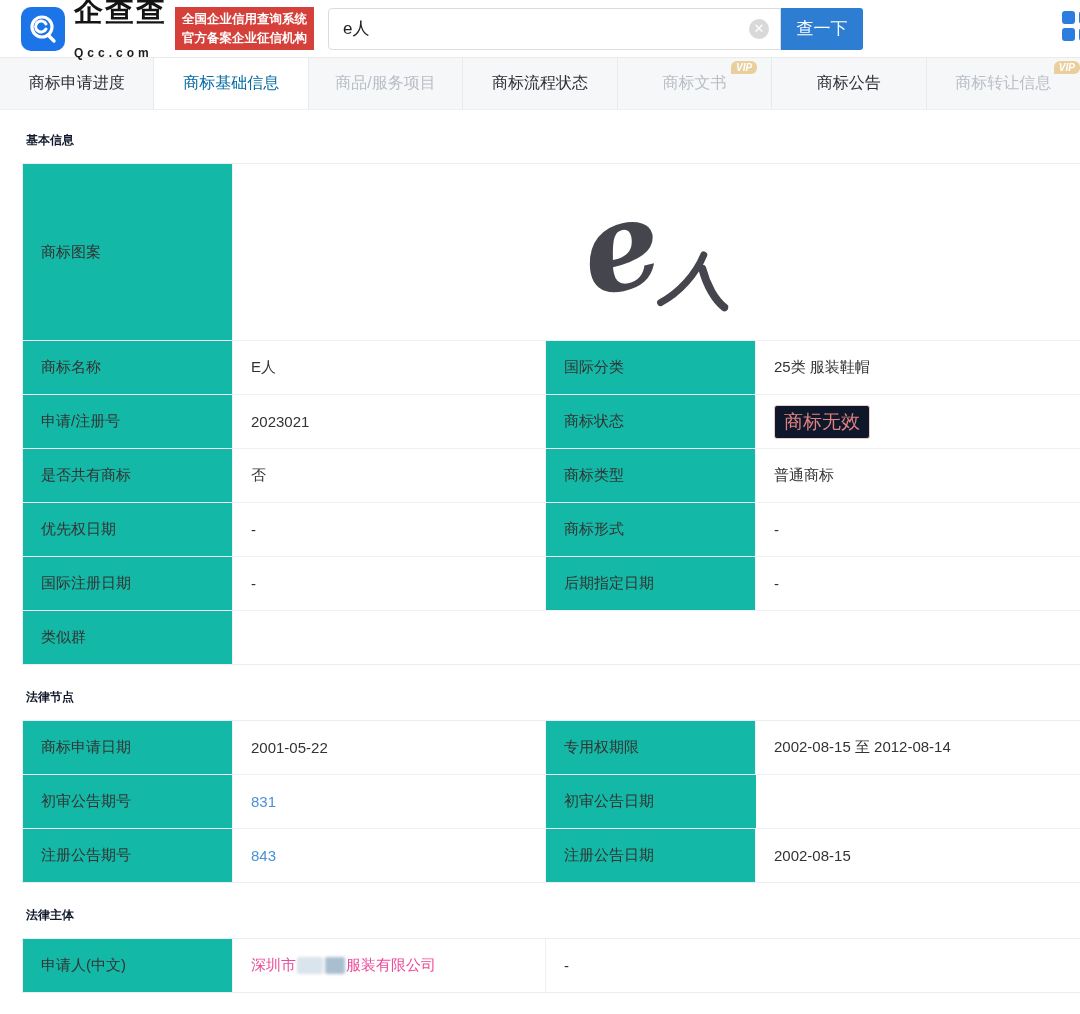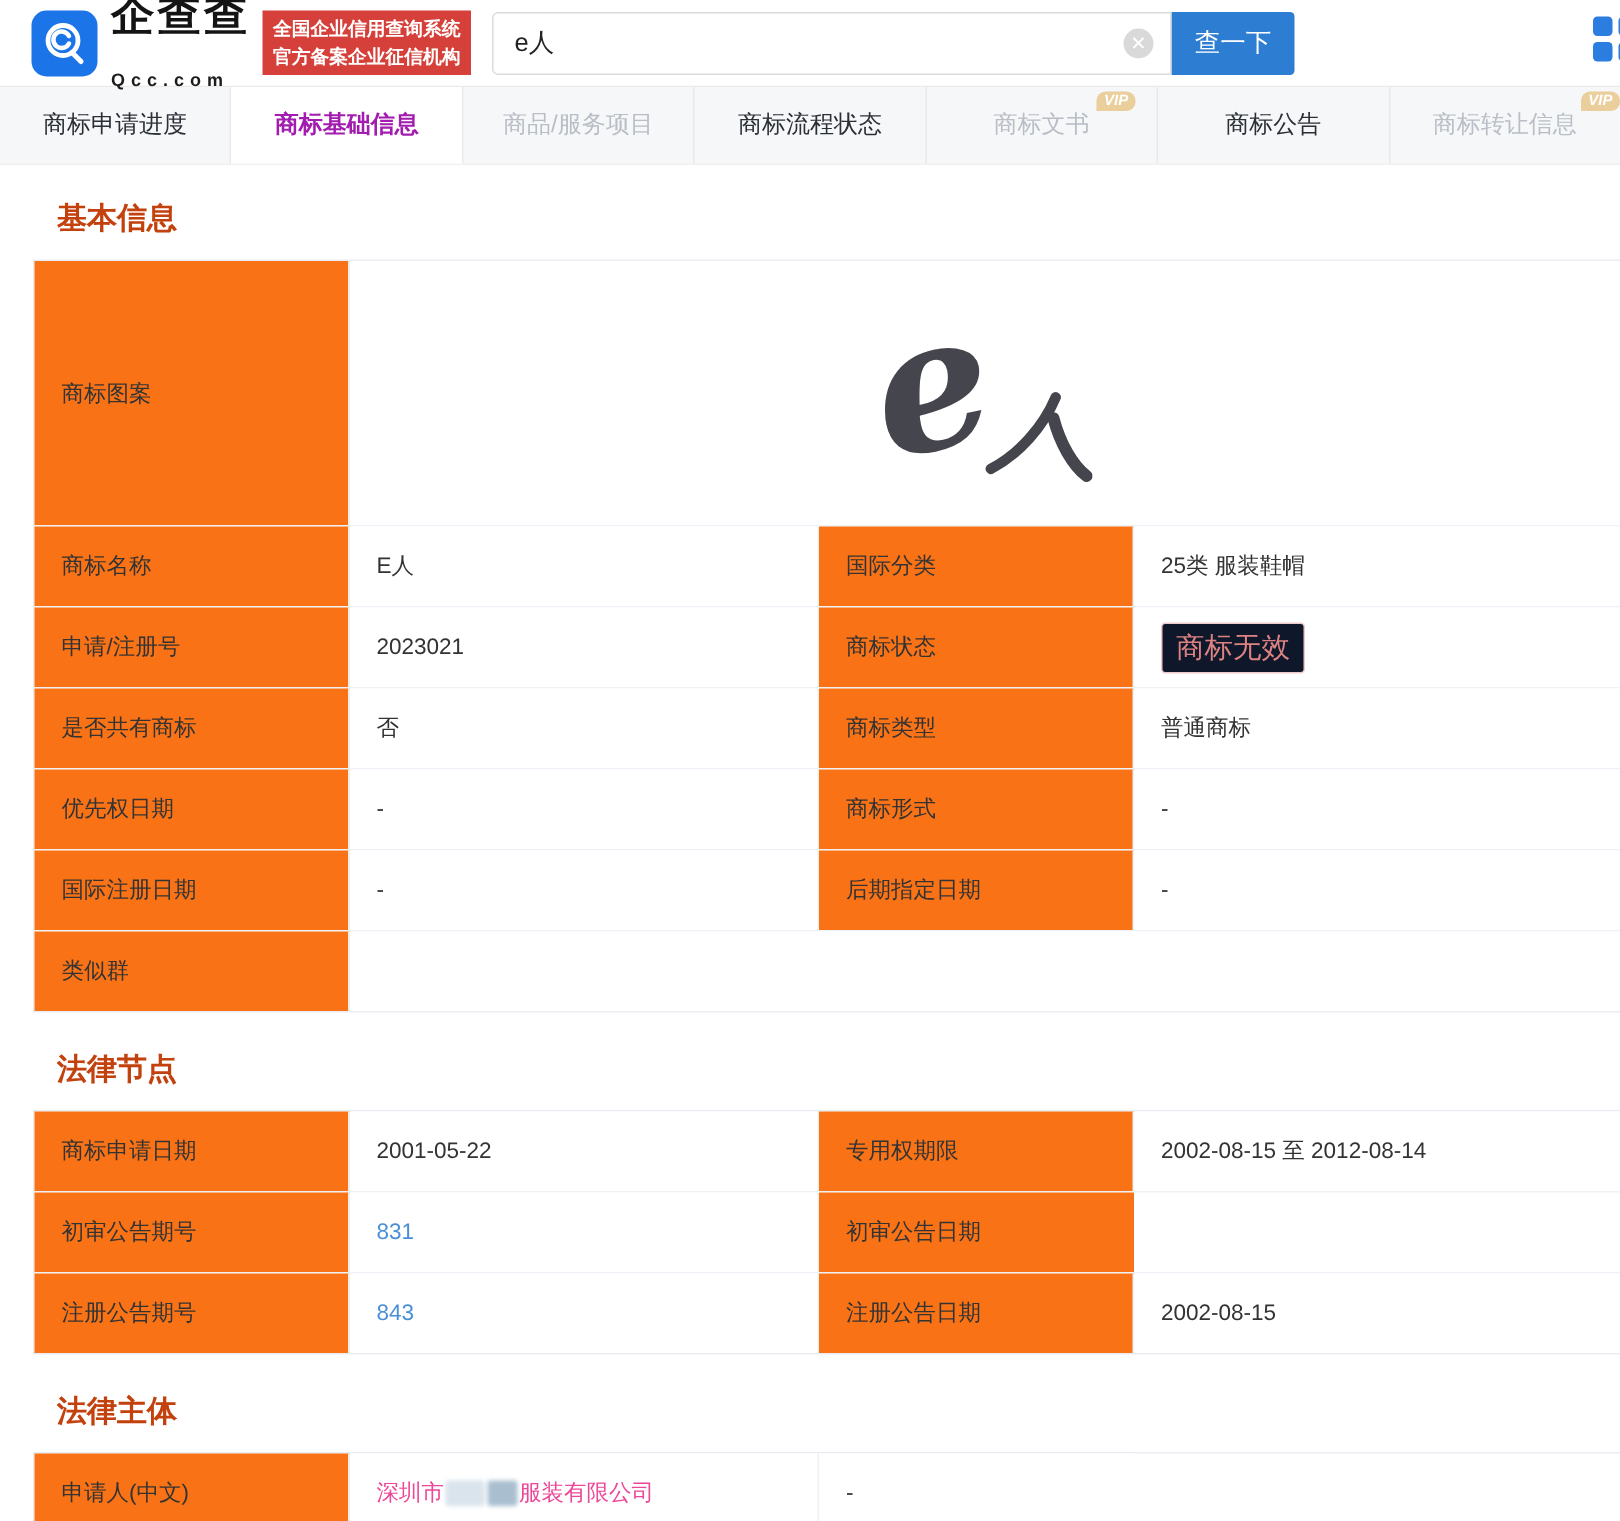--- a/index.html
+++ b/index.html
@@ -18,36 +18,36 @@
   .search-input { width:100%; height:42px; border:1px solid #dcdcdc; border-radius:4px 0 0 4px; padding:0 42px 0 14px; font-size:17px; color:#222; outline:none; font-family:inherit; }
   .clear-btn { position:absolute; right:12px; top:50%; transform:translateY(-50%); width:20px; height:20px; border-radius:50%; background:#d9d9d9; color:#fff; font-size:13px; line-height:20px; text-align:center; cursor:pointer; }
   .search-btn { width:82px; height:42px; background:#2d7dd2; color:#fff; font-size:17px; border:none; border-radius:0 3px 3px 0; cursor:pointer; font-family:inherit; }
   .apps-icon { position:absolute; right:-16px; top:11px; width:34px; height:34px; display:grid; grid-template-columns:13px 13px; grid-template-rows:13px 13px; gap:4px; }
   .apps-icon span { background:#2b7de0; border-radius:3px; }
 
   
   .tabbar { display:flex; height:53px; border-top:1px solid #ebebeb; border-bottom:1px solid #f0f0f0; background:#f6f7f8; }
   .tab { flex:1; display:flex; align-items:center; justify-content:center; font-size:16px; color:#2b2f36; border-right:1px solid #e7e9ec; position:relative; cursor:pointer; white-space:nowrap; }
   .tab:last-child { border-right:none; }
-  .tab.active { background:#fff; color:#a21caf; font-weight:bold; }
+  .tab.active { background:#fff; color:#0369a1; font-weight:normal; }
   .tab.disabled { color:#b9bec6; }
   .vip-badge { position:absolute; top:3px; right:14px; background:#eace9b; color:#fff; font-size:10px; font-style:italic; font-weight:bold; padding:1px 5px; border-radius:6px 6px 6px 0; }
   .tab:last-child .vip-badge { right:0; }
 
   
   .content { padding-left:22px; }
-  .section-title { font-size:20px; font-weight:bold; color:#c2410c; margin:24px 16px 14px; }
+  .section-title { font-size:12px; font-weight:bold; color:#0f172a; margin:24px 4px 14px; }
   .section-title.first { margin-top:22px; }
 
   .tbl { border:1px solid #e9edf2; border-right:none; }
   .trow { display:grid; grid-template-columns:210px 313px 210px minmax(0,1fr); border-bottom:1px solid #eef1f5; }
   .trow:last-child { border-bottom:none; }
   .cell { display:flex; align-items:center; padding:0 18px; min-height:53px; font-size:15px; color:#333; background:#fff; border-right:1px solid #edf0f4; }
   .cell:last-child { border-right:none; }
-  .lbl { background:#f97316; }
+  .lbl { background:#14b8a6; }
   .trow.span-row { grid-template-columns:210px minmax(0,1fr); }
   .img-cell { justify-content:center; min-height:176px; }
 
   .badge-invalid { border:1px solid #eecaca; background:#0f172a; color:#dc8282; padding:3px 9px; border-radius:3px; font-size:19px; }
   .link { color:#4a90d6; cursor:pointer; }
   .company { color:#ec4899; cursor:pointer; display:flex; align-items:center; }
   .mosaic { display:inline-block; height:17px; border-radius:2px; filter:blur(1.5px); margin:0 1px; }
   .m1 { width:26px; background:#d9e4ec; }
   .m2 { width:20px; background:#a9bfd0; }
 

